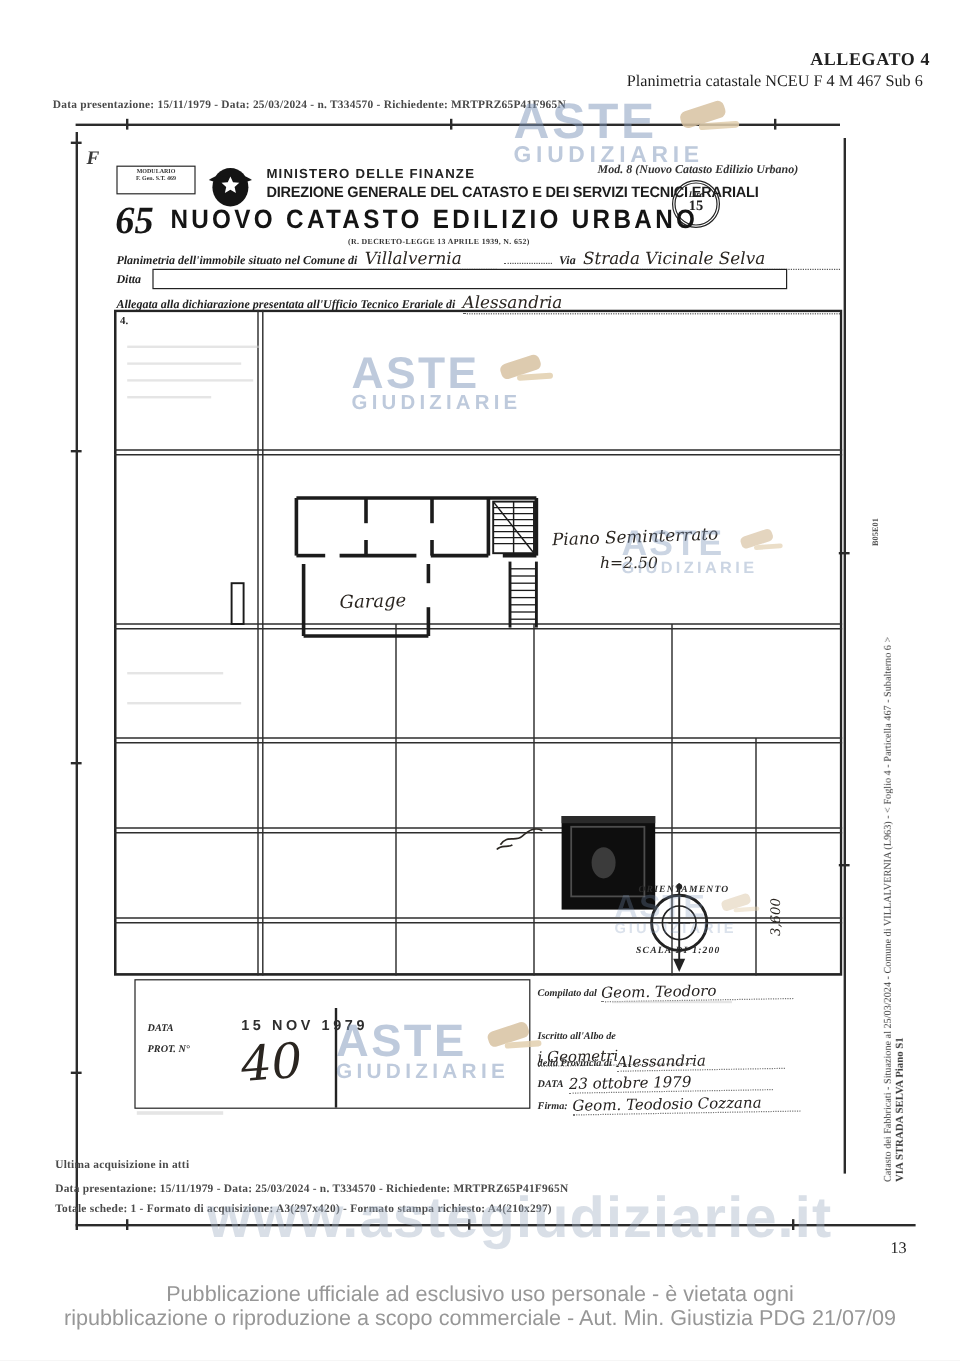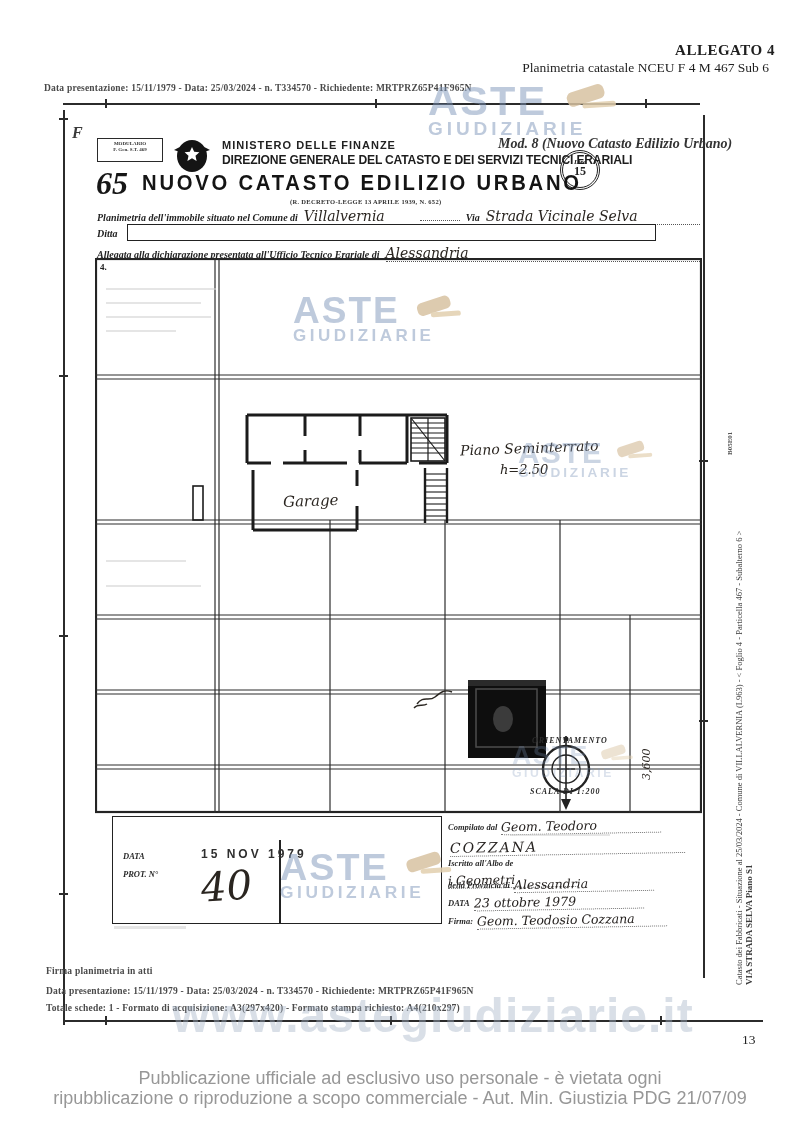--- a/index.html
+++ b/index.html
@@ -14,21 +14,21 @@
   .ruler{background:#2b2b2b;}
   .tickv{width:1.5px;height:9px;background:#2b2b2b;}
   .tickh{width:9px;height:1.5px;background:#2b2b2b;}
   
   .modulario{width:64px;height:20px;border:1.5px solid #2a2a2a;text-align:center;line-height:1.1;
              font-size:5px;font-weight:bold;color:#333;padding-top:2px;filter:blur(.2px);}
   .pencil-f{font-size:16px;font-weight:bold;font-style:italic;color:#3a3a3a;}
   .ministry{font-family:"Liberation Sans",sans-serif;font-weight:bold;font-size:11px;letter-spacing:1px;color:#222;}
   .direction{font-family:"Liberation Sans",sans-serif;font-weight:bold;font-size:12.5px;letter-spacing:-.2px;
              transform:scaleX(.97);transform-origin:left;color:#1d1d1d;white-space:nowrap;}
-  .modref{font-size:14px;font-weight:bold;font-style:italic;color:#333;}
+  .modref{font-size:10px;font-weight:bold;font-style:italic;color:#333;}
   .lire-stamp{width:34px;height:34px;border:3px double #222;border-radius:50%;text-align:center;
               font-weight:bold;color:#222;}
   .lire-stamp .l1{font-size:7px;font-style:italic;display:block;margin-top:5px;}
   .lire-stamp .l2{font-size:12px;display:block;margin-top:-2px;}
   .form-number{font-size:32px;font-weight:bold;font-style:italic;color:#161616;}
   .form-title{font-family:"Liberation Sans",sans-serif;font-weight:bold;font-size:22px;letter-spacing:3px;
               transform:scaleX(.92);transform-origin:left;white-space:nowrap;color:#141414;}
   .title-sub{font-size:6.5px;font-weight:bold;color:#333;letter-spacing:.3px;}
   .flabel{font-size:10px;font-weight:bold;font-style:italic;color:#222;white-space:nowrap;}
   .hand{font-family:"DejaVu Serif",serif;font-style:italic;color:#2a2520;white-space:nowrap;}
@@ -256,23 +256,20 @@
     <div class="date-stamp" style="position:absolute;left:88px;top:30px;">15 NOV 1979</div>
     <div class="prot-hand" style="position:absolute;left:88px;top:46px;">40</div>
   </div>
   <div class="abs faint" style="left:114px;top:926px;width:72px;height:3px;"></div>
 
   <div class="comp-line" style="left:448px;top:818px;">
     <span class="comp-label">Compilato dal</span>
     <span class="comp-hand" style="min-width:160px;">Geom. Teodoro</span>
   </div>
   <div class="abs faint" style="left:510px;top:834px;width:100px;height:2px;"></div>
-  <div class="comp-line" style="left:450px;top:838px;">
-    <span class="comp-hand" style="min-width:235px;font-size:14px;letter-spacing:2px;">COZZANA</span>
-  </div>
   <div class="comp-line" style="left:448px;top:858px;flex-direction:column;">
     <span class="comp-label">Iscritto all'Albo de</span>
     <span class="comp-hand" style="min-width:130px;">i Geometri</span>
   </div>
   <div class="comp-line" style="left:448px;top:876px;">
     <span class="comp-label">della Provincia di</span>
     <span class="comp-hand" style="min-width:140px;">Alessandria</span>
   </div>
   <div class="comp-line" style="left:448px;top:894px;">
     <span class="comp-label">DATA</span>
@@ -282,21 +279,21 @@
     <span class="comp-label">Firma:</span>
     <span class="comp-hand" style="min-width:190px;">Geom. Teodosio Cozzana</span>
   </div>
 
   <div class="abs side-code" style="left:726px;top:455px;">B05E01</div>
   <div class="abs side-text" style="left:734px;top:985px;">
     <div class="side-line" style="font-weight:normal;">Catasto dei Fabbricati - Situazione al 25/03/2024 - Comune di VILLALVERNIA (L963) - &lt; Foglio 4 - Particella 467 - Subalterno 6 &gt;</div>
     <div class="side-line" style="font-size:9px;">VIA STRADA SELVA Piano S1</div>
   </div>
 
-  <div class="abs meta" style="left:46px;top:966px;">Firma planimetria in atti</div>
+  <div class="abs meta" style="left:46px;top:966px;">Ultima acquisizione in atti</div>
   <div class="abs meta" style="left:46px;top:986px;">Data presentazione: 15/11/1979 - Data: 25/03/2024 - n. T334570 - Richiedente: MRTPRZ65P41F965N</div>
   <div class="abs meta" style="left:46px;top:1003px;">Totale schede: 1 - Formato di acquisizione: A3(297x420) - Formato stampa richiesto: A4(210x297)</div>
 
   <div class="abs ruler" style="left:63px;top:1020px;width:700px;height:1.5px;"></div>
   <div class="abs tickv" style="left:105px;top:1016px;"></div>
   <div class="abs tickv" style="left:390px;top:1016px;"></div>
   <div class="abs tickv" style="left:660px;top:1016px;"></div>
 
   <div class="wm abs" style="left:428px;top:80px;transform:scale(1.12);transform-origin:0 0;">
     <div class="wm-row">

